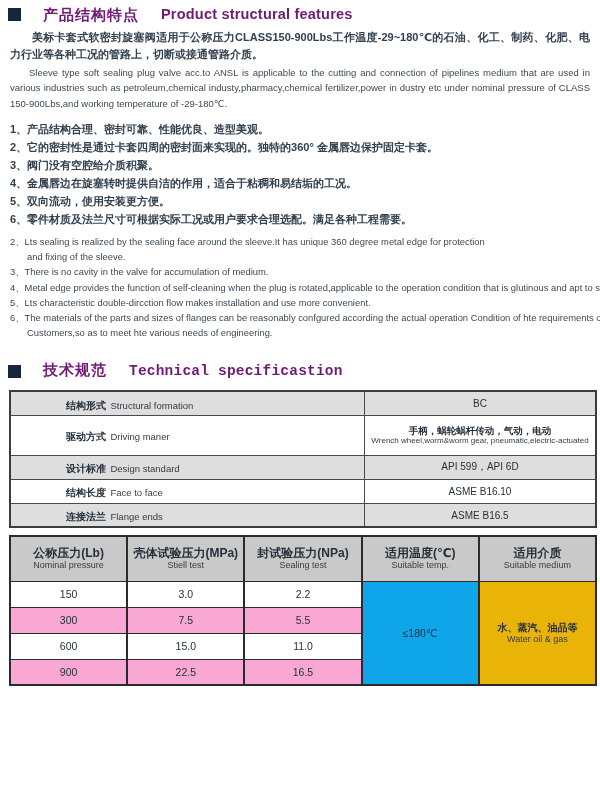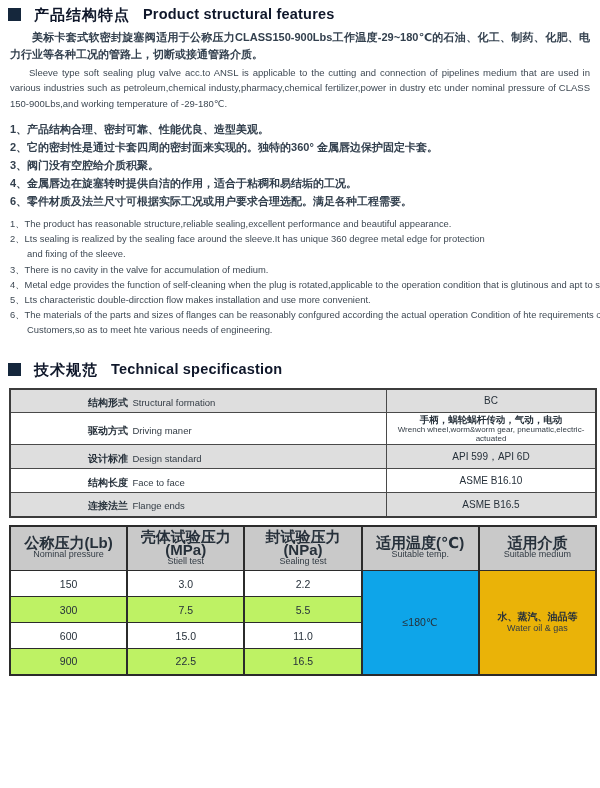--- a/index.html
+++ b/index.html
@@ -4,64 +4,64 @@
 <style>
   html,body{margin:0;padding:0;background:#ffffff;}
   body{
     width:600px;height:788px;overflow:hidden;
     font-family:"Liberation Sans","DejaVu Sans",sans-serif;
     -webkit-font-smoothing:antialiased;
   }
   .page{padding:6px 8px 0 8px;}
 
   
-  .sec-head{display:flex;align-items:center;gap:13px;color:#0f172a;font-weight:bold;line-height:17px;}
+  .sec-head{display:flex;align-items:center;gap:22px;color:#701a75;font-weight:bold;line-height:17px;}
   .sec-head .sq{width:13px;height:13px;background:#15273c;flex:0 0 auto;}
   .sec-head .cn{font-size:15px;letter-spacing:1px;}
   .sec-head .en{font-size:14.5px;letter-spacing:0.2px;}
 
   
   .cn-para{margin:6px 2px 0 2px;color:#33404e;font-weight:bold;font-size:11px;line-height:17px;text-indent:2em;text-align:justify;}
   .en-para{margin:2px 2px 0 2px;color:#3e4954;font-size:9.5px;line-height:15.3px;text-indent:2em;text-align:justify;}
 
   .h2{margin-top:10px;}
   
   .cn-list{margin:9px 0 0 2px;}
   .cn-list .li{color:#33404e;font-weight:bold;font-size:11px;line-height:18px;white-space:nowrap;}
   
   .en-list{margin:6px 0 0 2px;}
   .en-list .li{color:#3e4954;font-size:9.4px;line-height:15.2px;white-space:nowrap;}
   .en-list .cont{padding-left:17px;}
 
-  .h3{margin-top:23px;}
+  .h3{margin-top:23px;font-family:Liberation Mono, monospace;}
   
   table{border-collapse:collapse;}
   .tech{width:588px;margin:10px 0 0 1px;border:2px solid #3c3c3c;}
   .tech td{border:1px solid #4a4a4a;vertical-align:middle;}
-  .tech .lbl{width:297px;padding-left:77px;}
+  .tech .lbl{width:297px;padding-left:55px;}
   .tech .lbl .lc{font-size:10px;font-weight:bold;color:#26303a;}
   .tech .lbl .le{font-size:9.5px;color:#333c45;}
   .tech .val{text-align:center;font-size:10px;color:#26303a;}
   .tech tr{height:24px;}
-  .tech tr.tall{height:28px;}
+  .tech tr.tall{height:40px;}
   .tech tr.g{background:#dedede;}
   .tech .vcn{font-size:9.5px;font-weight:bold;color:#26303a;line-height:11px;}
   .tech .ven{font-size:8px;color:#333c45;line-height:9px;}
 
   .h4{margin-top:27px;}
   
   .perf{width:588px;margin:7px 0 0 1px;border:2px solid #2b2b2b;}
   .perf th,.perf td{border:1px solid #2b2b2b;border-left-width:2px;border-right-width:2px;text-align:center;vertical-align:middle;}
   .perf thead tr{height:45px;background:#c9c9c9;}
   .perf th{width:20%;font-weight:normal;}
-  .perf .hcn{font-size:15px;font-weight:bold;color:#26303a;line-height:13px;}
+  .perf .hcn{font-size:12px;font-weight:bold;color:#26303a;line-height:13px;}
   .perf .hen{font-size:9px;color:#333c45;line-height:11px;}
   .perf tbody tr{height:26px;}
   .perf tbody td{font-size:10.5px;color:#26303a;}
-  .perf tr.odd td.c{background:#bef264;}
+  .perf tr.odd td.c{background:#f9a8d4;}
   .perf td.temp{background:#0ea5e9;font-size:10.5px;}
   .perf td.medium{background:#eab308;}
   .perf .mcn{font-size:10px;font-weight:bold;color:#26303a;line-height:13px;}
   .perf .men{font-size:9px;color:#333c45;line-height:11px;}
 </style>
 </head>
 <body>
 
 <div class="page">
 
@@ -72,25 +72,25 @@
   </div>
   <p class="cn-para">美标卡套式软密封旋塞阀适用于公称压力CLASS150-900Lbs工作温度-29~180℃的石油、化工、制药、化肥、电力行业等各种工况的管路上，切断或接通管路介质。</p>
   <p class="en-para">Sleeve type soft sealing plug valve acc.to ANSL is applicable to the cutting and connection of pipelines medium that are used in various industries such as petroleum,chemical industy,pharmacy,chemical fertilizer,power in dustry etc under nominal pressure of CLASS 150-900Lbs,and working temperature of -29-180℃.</p>
 
 
   <div class="cn-list">
     <div class="li">1、产品结构合理、密封可靠、性能优良、造型美观。</div>
     <div class="li">2、它的密封性是通过卡套四周的密封面来实现的。独特的360° 金属唇边保护固定卡套。</div>
     <div class="li">3、阀门没有空腔给介质积聚。</div>
     <div class="li">4、金属唇边在旋塞转时提供自洁的作用，适合于粘稠和易结垢的工况。</div>
+    <div class="li">5、双向流动，使用安装更方便。</div>
     <div class="li">6、零件材质及法兰尺寸可根据实际工况或用户要求合理选配。满足各种工程需要。</div>
   </div>
 
   <div class="en-list">
-    <div class="li">1、The product has reasonable structure,reliable sealing,excellent performance and beautiful appearance.</div>
     <div class="li">2、Lts sealing is realized by the sealing face around the sleeve.It has unique 360 degree metal edge for protection</div>
     <div class="li cont">and fixing of the sleeve.</div>
     <div class="li">3、There is no cavity in the valve for accumulation of medium.</div>
     <div class="li">4、Metal edge provides the function of self-cleaning when the plug is rotated,applicable to the operation condition that is glutinous and apt to smudge.</div>
     <div class="li">5、Lts characteristic double-dircction flow makes installation and use more convenient.</div>
     <div class="li">6、The materials of the parts and sizes of flanges can be reasonably confgured according the actual operation  Condition of hte requirements of the</div>
     <div class="li cont">Customers,so as to meet hte various needs of engineering.</div>
   </div>
 
   <div class="sec-head h3">

